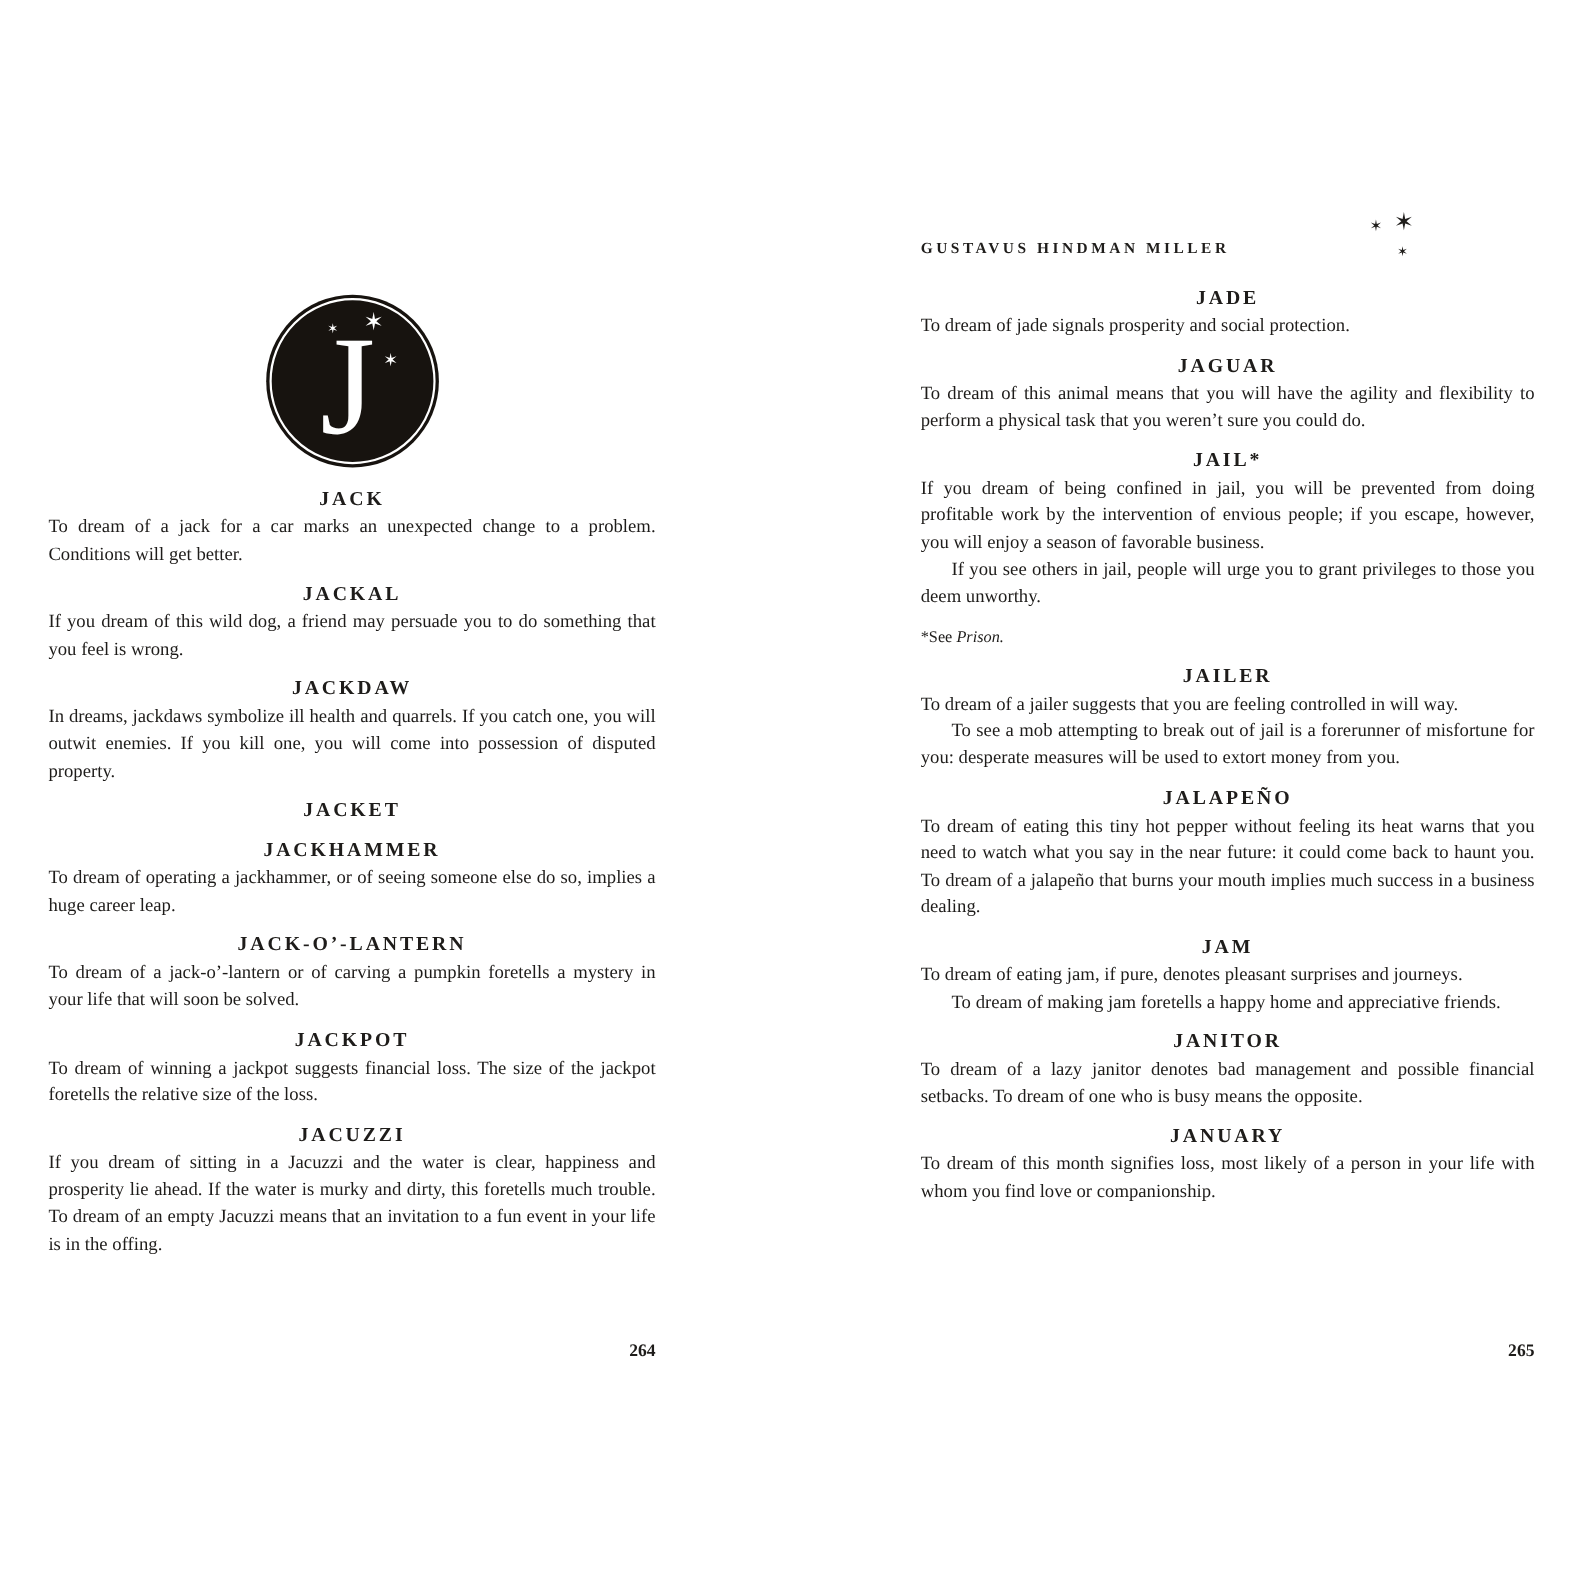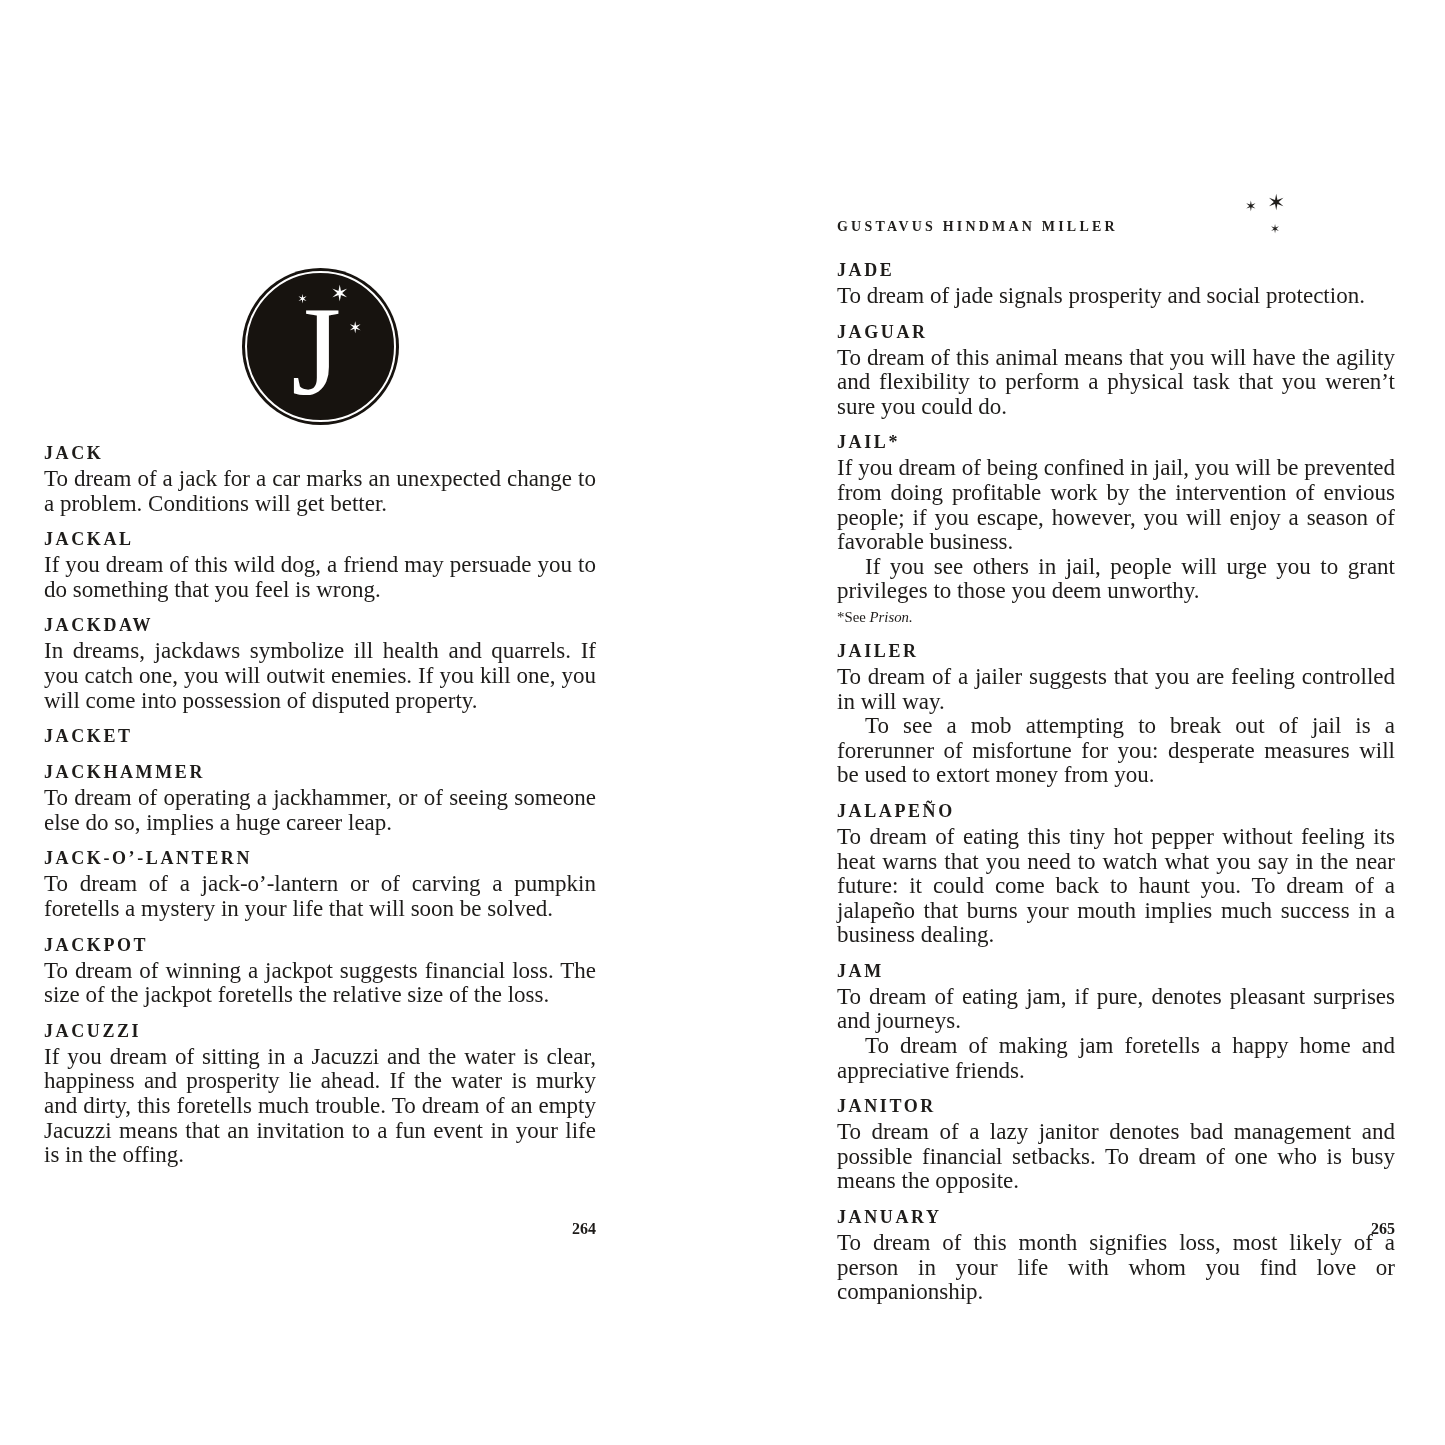--- a/index.html
+++ b/index.html
@@ -76,37 +76,38 @@
   .header-stars .star.h1 { left: 408px; top: 199px; font-size: 14px; }
   .header-stars .star.h2 { left: 430px; top: 192px; font-size: 22px; }
   .header-stars .star.h3 { left: 433px; top: 223px; font-size: 12px; }
 
   
   .entries { width: 100%; }
   #left-entries { margin-top: 16px; }
   #right-entries { position: absolute; top: 258px; left: 0; }
   .entry { margin-bottom: 11px; }
   .entry-term {
+    text-align: center;
     font-weight: bold;
     font-size: 18px;
     letter-spacing: 2.6px;
     line-height: 25px;
     margin: 0 0 1px 0;
   }
   .entry-para {
     margin: 0;
-    font-size: 23px;
+    font-size: 17px;
     line-height: 24.6px;
     text-align: justify;
   }
   .entry-para.indented { text-indent: 28px; }
   .entry-footnote {
     font-size: 14.8px;
     line-height: 22px;
-    margin-top: 2px;
+    margin-top: 14px;
   }
   .entry-footnote .ref { font-style: italic; }
 
   
   .page-number {
     position: absolute;
     top: 1220px;
     left: 0;
     width: 100%;
     text-align: right;

